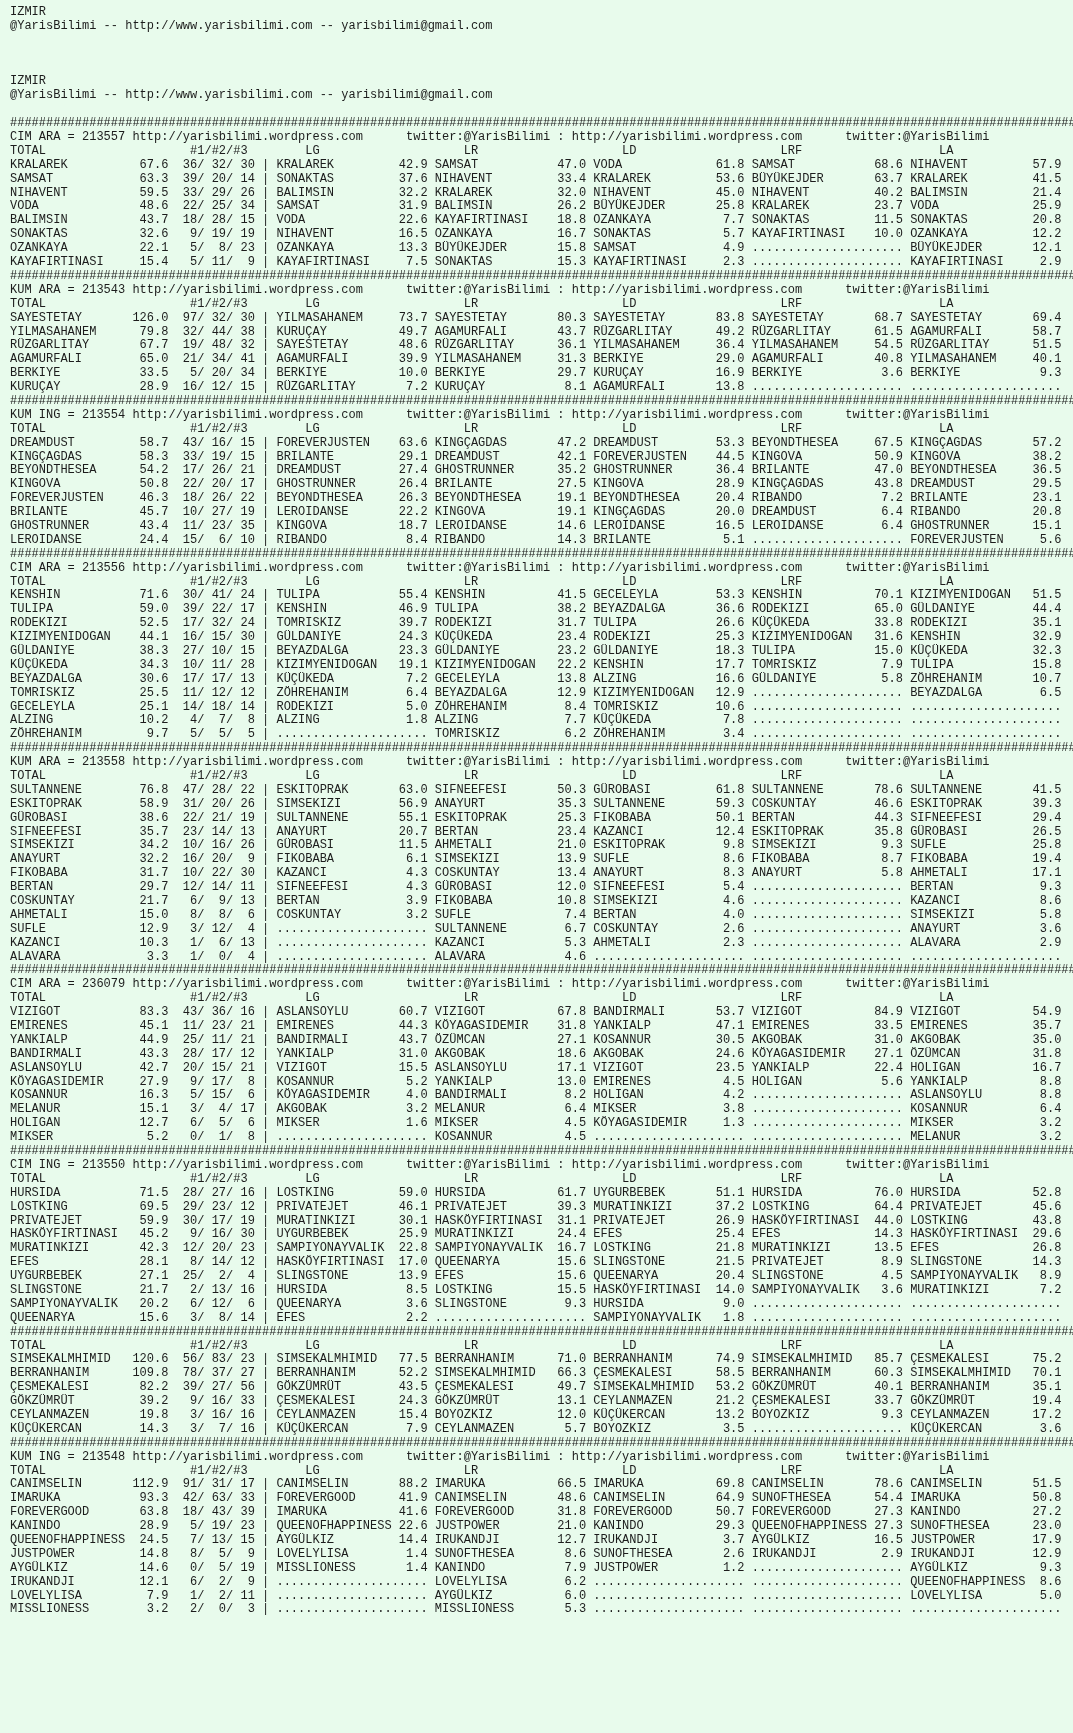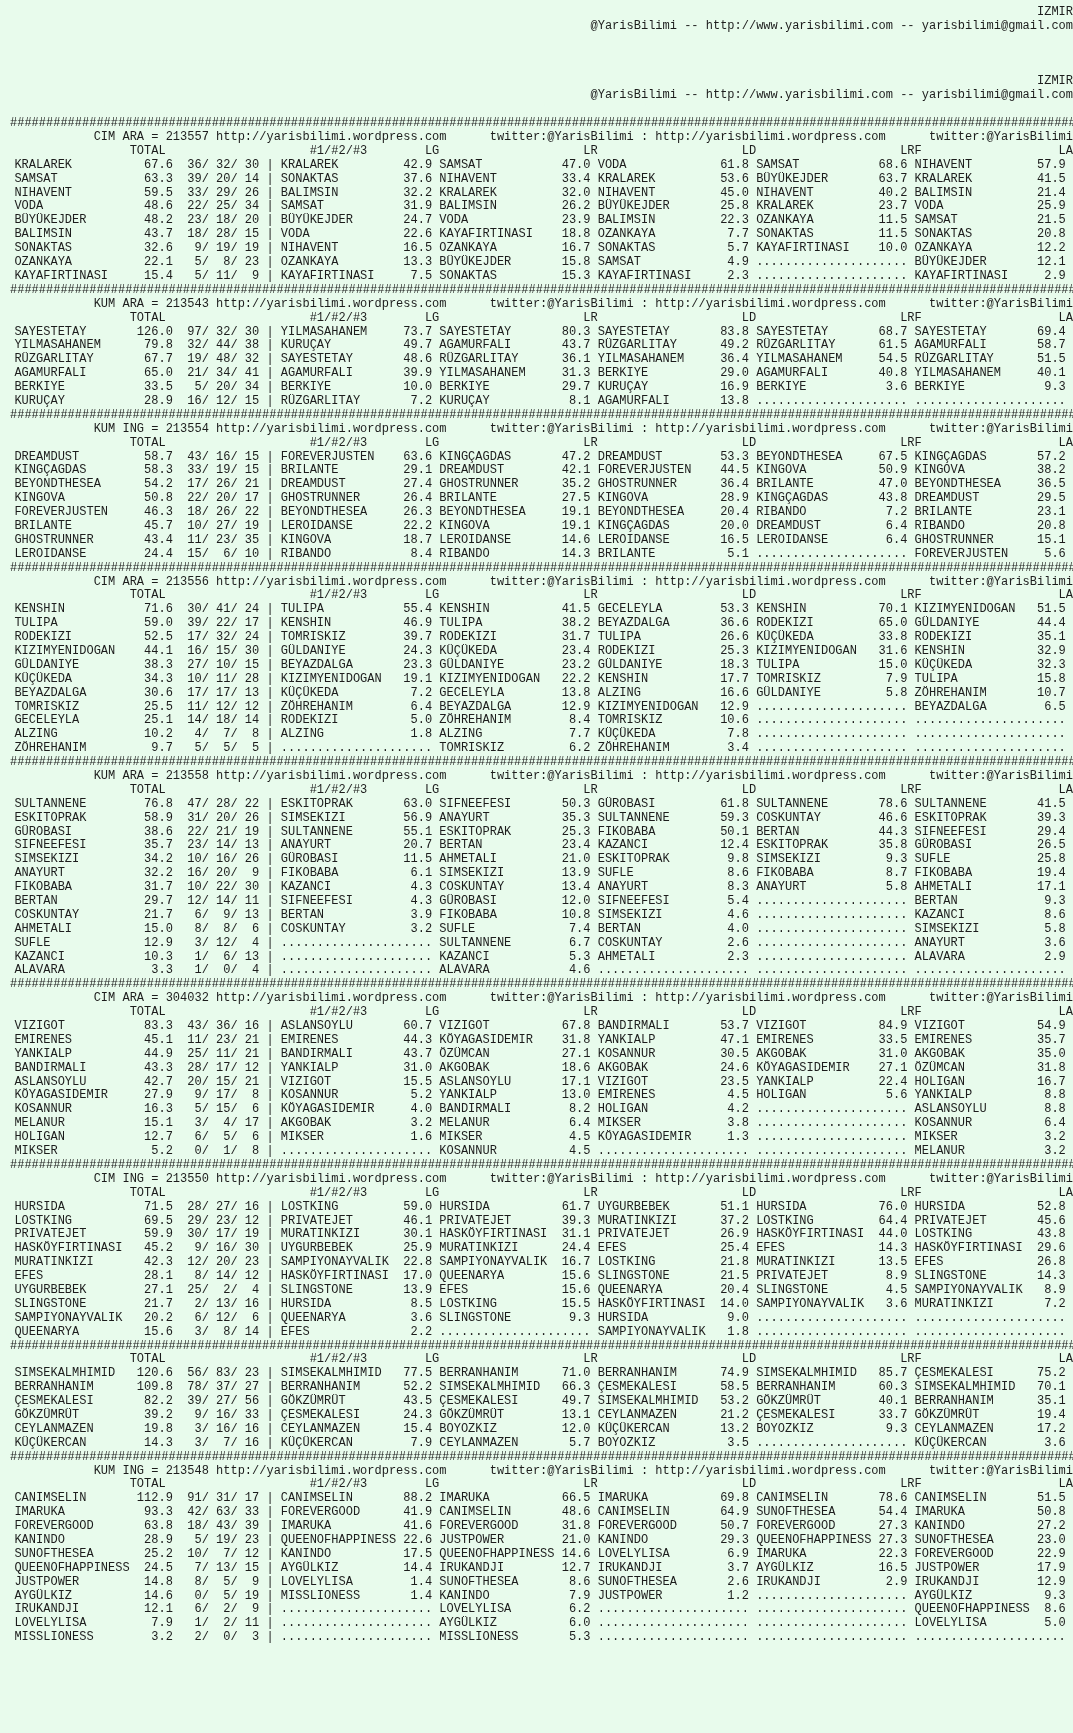--- a/index.html
+++ b/index.html
@@ -2,21 +2,21 @@
 <html><head>
 <meta charset="utf-8">
 <style>
   html,body{margin:0;padding:0;}
   body{background:#E8FBEC;}
   .page{
     width:1073px;height:1733px;overflow:hidden;box-sizing:border-box;
     padding:6px 0 0 10px;
     background:#E8FBEC;color:#1C1C1C;
     font-family:"Liberation Mono","DejaVu Sans Mono",monospace;
-    font-size:12px;line-height:13.9px;text-align:right;
+    font-size:12px;line-height:13.9px;
   }
   .ln{white-space:pre;height:13.9px;}
   .gap1{height:13.9px;}
   .gap3{height:41.7px;}
 </style>
 </head>
 <body>
 
 <div class="page">
   <header>
@@ -29,21 +29,20 @@
   </header>
   <main id="sections">
       <section>
         <div class="ln">####################################################################################################################################################</div>
         <div class="ln">CIM ARA = 213557 http://yarisbilimi.wordpress.com      twitter:@YarisBilimi : http://yarisbilimi.wordpress.com      twitter:@YarisBilimi</div>
         <div class="ln">TOTAL                    #1/#2/#3        LG                    LR                    LD                    LRF                   LA</div>
         <div class="ln">KRALAREK          67.6  36/ 32/ 30 | KRALAREK         42.9 SAMSAT           47.0 VODA             61.8 SAMSAT           68.6 NIHAVENT         57.9 </div>
         <div class="ln">SAMSAT            63.3  39/ 20/ 14 | SONAKTAS         37.6 NIHAVENT         33.4 KRALAREK         53.6 BÜYÜKEJDER       63.7 KRALAREK         41.5 </div>
         <div class="ln">NIHAVENT          59.5  33/ 29/ 26 | BALIMSIN         32.2 KRALAREK         32.0 NIHAVENT         45.0 NIHAVENT         40.2 BALIMSIN         21.4 </div>
         <div class="ln">VODA              48.6  22/ 25/ 34 | SAMSAT           31.9 BALIMSIN         26.2 BÜYÜKEJDER       25.8 KRALAREK         23.7 VODA             25.9 </div>
-        <div class="ln">BÜYÜKEJDER        48.2  23/ 18/ 20 | BÜYÜKEJDER       24.7 VODA             23.9 BALIMSIN         22.3 OZANKAYA         11.5 SAMSAT           21.5 </div>
         <div class="ln">BALIMSIN          43.7  18/ 28/ 15 | VODA             22.6 KAYAFIRTINASI    18.8 OZANKAYA          7.7 SONAKTAS         11.5 SONAKTAS         20.8 </div>
         <div class="ln">SONAKTAS          32.6   9/ 19/ 19 | NIHAVENT         16.5 OZANKAYA         16.7 SONAKTAS          5.7 KAYAFIRTINASI    10.0 OZANKAYA         12.2 </div>
         <div class="ln">OZANKAYA          22.1   5/  8/ 23 | OZANKAYA         13.3 BÜYÜKEJDER       15.8 SAMSAT            4.9 ..................... BÜYÜKEJDER       12.1 </div>
         <div class="ln">KAYAFIRTINASI     15.4   5/ 11/  9 | KAYAFIRTINASI     7.5 SONAKTAS         15.3 KAYAFIRTINASI     2.3 ..................... KAYAFIRTINASI     2.9 </div>
       </section>
       <section>
         <div class="ln">####################################################################################################################################################</div>
         <div class="ln">KUM ARA = 213543 http://yarisbilimi.wordpress.com      twitter:@YarisBilimi : http://yarisbilimi.wordpress.com      twitter:@YarisBilimi</div>
         <div class="ln">TOTAL                    #1/#2/#3        LG                    LR                    LD                    LRF                   LA</div>
         <div class="ln">SAYESTETAY       126.0  97/ 32/ 30 | YILMASAHANEM     73.7 SAYESTETAY       80.3 SAYESTETAY       83.8 SAYESTETAY       68.7 SAYESTETAY       69.4 </div>
@@ -95,21 +94,21 @@
         <div class="ln">FIKOBABA          31.7  10/ 22/ 30 | KAZANCI           4.3 COSKUNTAY        13.4 ANAYURT           8.3 ANAYURT           5.8 AHMETALI         17.1 </div>
         <div class="ln">BERTAN            29.7  12/ 14/ 11 | SIFNEEFESI        4.3 GÜROBASI         12.0 SIFNEEFESI        5.4 ..................... BERTAN            9.3 </div>
         <div class="ln">COSKUNTAY         21.7   6/  9/ 13 | BERTAN            3.9 FIKOBABA         10.8 SIMSEKIZI         4.6 ..................... KAZANCI           8.6 </div>
         <div class="ln">AHMETALI          15.0   8/  8/  6 | COSKUNTAY         3.2 SUFLE             7.4 BERTAN            4.0 ..................... SIMSEKIZI         5.8 </div>
         <div class="ln">SUFLE             12.9   3/ 12/  4 | ..................... SULTANNENE        6.7 COSKUNTAY         2.6 ..................... ANAYURT           3.6 </div>
         <div class="ln">KAZANCI           10.3   1/  6/ 13 | ..................... KAZANCI           5.3 AHMETALI          2.3 ..................... ALAVARA           2.9 </div>
         <div class="ln">ALAVARA            3.3   1/  0/  4 | ..................... ALAVARA           4.6 ..................... ..................... ..................... </div>
       </section>
       <section>
         <div class="ln">####################################################################################################################################################</div>
-        <div class="ln">CIM ARA = 304032 http://yarisbilimi.wordpress.com      twitter:@YarisBilimi : http://yarisbilimi.wordpress.com      twitter:@YarisBilimi</div>
+        <div class="ln">CIM ARA = 236079 http://yarisbilimi.wordpress.com      twitter:@YarisBilimi : http://yarisbilimi.wordpress.com      twitter:@YarisBilimi</div>
         <div class="ln">TOTAL                    #1/#2/#3        LG                    LR                    LD                    LRF                   LA</div>
         <div class="ln">VIZIGOT           83.3  43/ 36/ 16 | ASLANSOYLU       60.7 VIZIGOT          67.8 BANDIRMALI       53.7 VIZIGOT          84.9 VIZIGOT          54.9 </div>
         <div class="ln">EMIRENES          45.1  11/ 23/ 21 | EMIRENES         44.3 KÖYAGASIDEMIR    31.8 YANKIALP         47.1 EMIRENES         33.5 EMIRENES         35.7 </div>
         <div class="ln">YANKIALP          44.9  25/ 11/ 21 | BANDIRMALI       43.7 ÖZÜMCAN          27.1 KOSANNUR         30.5 AKGOBAK          31.0 AKGOBAK          35.0 </div>
         <div class="ln">BANDIRMALI        43.3  28/ 17/ 12 | YANKIALP         31.0 AKGOBAK          18.6 AKGOBAK          24.6 KÖYAGASIDEMIR    27.1 ÖZÜMCAN          31.8 </div>
         <div class="ln">ASLANSOYLU        42.7  20/ 15/ 21 | VIZIGOT          15.5 ASLANSOYLU       17.1 VIZIGOT          23.5 YANKIALP         22.4 HOLIGAN          16.7 </div>
         <div class="ln">KÖYAGASIDEMIR     27.9   9/ 17/  8 | KOSANNUR          5.2 YANKIALP         13.0 EMIRENES          4.5 HOLIGAN           5.6 YANKIALP          8.8 </div>
         <div class="ln">KOSANNUR          16.3   5/ 15/  6 | KÖYAGASIDEMIR     4.0 BANDIRMALI        8.2 HOLIGAN           4.2 ..................... ASLANSOYLU        8.8 </div>
         <div class="ln">MELANUR           15.1   3/  4/ 17 | AKGOBAK           3.2 MELANUR           6.4 MIKSER            3.8 ..................... KOSANNUR          6.4 </div>
         <div class="ln">HOLIGAN           12.7   6/  5/  6 | MIKSER            1.6 MIKSER            4.5 KÖYAGASIDEMIR     1.3 ..................... MIKSER            3.2 </div>
@@ -141,21 +140,20 @@
         <div class="ln">KÜÇÜKERCAN        14.3   3/  7/ 16 | KÜÇÜKERCAN        7.9 CEYLANMAZEN       5.7 BOYOZKIZ          3.5 ..................... KÜÇÜKERCAN        3.6 </div>
       </section>
       <section>
         <div class="ln">####################################################################################################################################################</div>
         <div class="ln">KUM ING = 213548 http://yarisbilimi.wordpress.com      twitter:@YarisBilimi : http://yarisbilimi.wordpress.com      twitter:@YarisBilimi</div>
         <div class="ln">TOTAL                    #1/#2/#3        LG                    LR                    LD                    LRF                   LA</div>
         <div class="ln">CANIMSELIN       112.9  91/ 31/ 17 | CANIMSELIN       88.2 IMARUKA          66.5 IMARUKA          69.8 CANIMSELIN       78.6 CANIMSELIN       51.5 </div>
         <div class="ln">IMARUKA           93.3  42/ 63/ 33 | FOREVERGOOD      41.9 CANIMSELIN       48.6 CANIMSELIN       64.9 SUNOFTHESEA      54.4 IMARUKA          50.8 </div>
         <div class="ln">FOREVERGOOD       63.8  18/ 43/ 39 | IMARUKA          41.6 FOREVERGOOD      31.8 FOREVERGOOD      50.7 FOREVERGOOD      27.3 KANINDO          27.2 </div>
         <div class="ln">KANINDO           28.9   5/ 19/ 23 | QUEENOFHAPPINESS 22.6 JUSTPOWER        21.0 KANINDO          29.3 QUEENOFHAPPINESS 27.3 SUNOFTHESEA      23.0 </div>
-        <div class="ln">SUNOFTHESEA       25.2  10/  7/ 12 | KANINDO          17.5 QUEENOFHAPPINESS 14.6 LOVELYLISA        6.9 IMARUKA          22.3 FOREVERGOOD      22.9 </div>
         <div class="ln">QUEENOFHAPPINESS  24.5   7/ 13/ 15 | AYGÜLKIZ         14.4 IRUKANDJI        12.7 IRUKANDJI         3.7 AYGÜLKIZ         16.5 JUSTPOWER        17.9 </div>
         <div class="ln">JUSTPOWER         14.8   8/  5/  9 | LOVELYLISA        1.4 SUNOFTHESEA       8.6 SUNOFTHESEA       2.6 IRUKANDJI         2.9 IRUKANDJI        12.9 </div>
         <div class="ln">AYGÜLKIZ          14.6   0/  5/ 19 | MISSLIONESS       1.4 KANINDO           7.9 JUSTPOWER         1.2 ..................... AYGÜLKIZ          9.3 </div>
         <div class="ln">IRUKANDJI         12.1   6/  2/  9 | ..................... LOVELYLISA        6.2 ..................... ..................... QUEENOFHAPPINESS  8.6 </div>
         <div class="ln">LOVELYLISA         7.9   1/  2/ 11 | ..................... AYGÜLKIZ          6.0 ..................... ..................... LOVELYLISA        5.0 </div>
         <div class="ln">MISSLIONESS        3.2   2/  0/  3 | ..................... MISSLIONESS       5.3 ..................... ..................... ..................... </div>
       </section>
     </main>
 </div>
 

